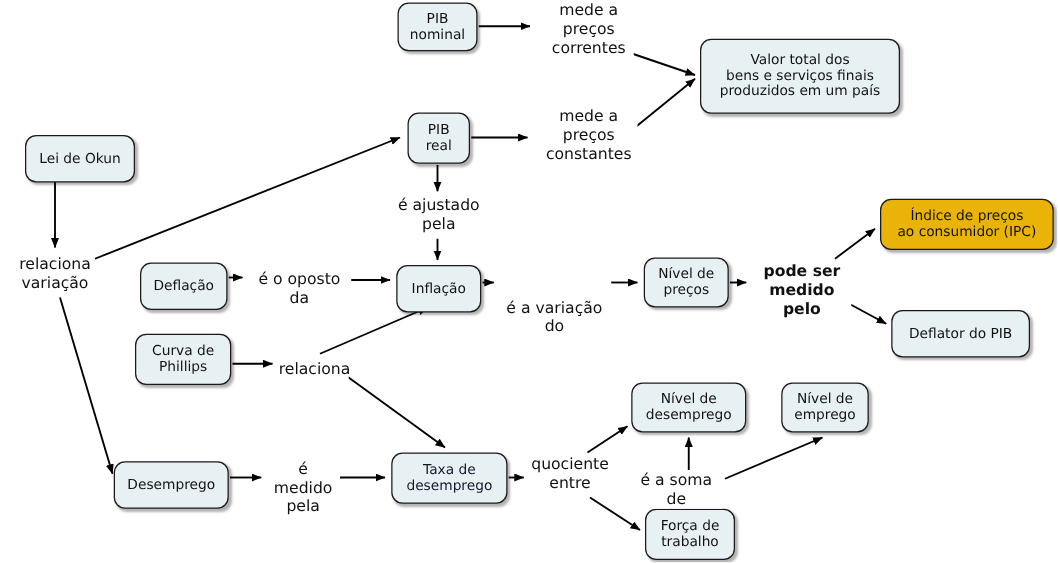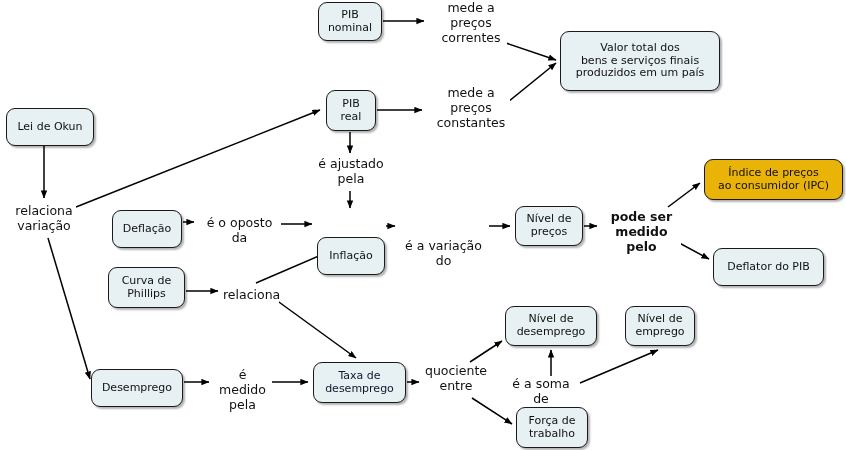--- a/index.html
+++ b/index.html
@@ -95,23 +95,23 @@
   </svg>
 
   <div id="node-layer">
       <div class="node" style="left: 318px; top: 2px; width: 64px; height: 39px; background: rgb(231, 240, 242); border-color: rgb(26, 26, 26); color: rgb(17, 17, 17);">PIB
 nominal</div>
       <div class="node" style="left: 560px; top: 31px; width: 160px; height: 60px; background: rgb(231, 240, 242); border-color: rgb(26, 26, 26); color: rgb(17, 17, 17);">Valor total dos
 bens e serviços finais
 produzidos em um país</div>
       <div class="node" style="left: 326px; top: 90px; width: 50px; height: 41px; background: rgb(231, 240, 242); border-color: rgb(26, 26, 26); color: rgb(17, 17, 17);">PIB
 real</div>
-      <div class="node" style="left: 6px; top: 108px; width: 88px; height: 27px; background: rgb(231, 240, 242); border-color: rgb(26, 26, 26); color: rgb(17, 17, 17);">Lei de Okun</div>
+      <div class="node" style="left: 20px; top: 108px; width: 88px; height: 27px; background: rgb(231, 240, 242); border-color: rgb(26, 26, 26); color: rgb(17, 17, 17);">Lei de Okun</div>
       <div class="node" style="left: 112px; top: 210px; width: 70px; height: 24px; background: rgb(231, 240, 242); border-color: rgb(26, 26, 26); color: rgb(17, 17, 17);">Deflação</div>
-      <div class="node" style="left: 317px; top: 212px; width: 68px; height: 29px; background: rgb(231, 240, 242); border-color: rgb(26, 26, 26); color: rgb(17, 17, 17); margin-top: 25px;">Inflação</div>
+      <div class="node" style="left: 317px; top: 212px; width: 68px; height: 29px; background: rgb(231, 240, 242); border-color: rgb(26, 26, 26); color: rgb(17, 17, 17);">Inflação</div>
       <div class="node" style="left: 515px; top: 206px; width: 68px; height: 40px; background: rgb(231, 240, 242); border-color: rgb(26, 26, 26); color: rgb(17, 17, 17);">Nível de
 preços</div>
       <div class="node" style="left: 704px; top: 159px; width: 139px; height: 41px; background: #eab308; border-color: rgb(26, 26, 26); color: rgb(17, 17, 17);">Índice de preços
 ao consumidor (IPC)</div>
       <div class="node" style="left: 713px; top: 248px; width: 111px; height: 26px; background: rgb(231, 240, 242); border-color: rgb(26, 26, 26); color: rgb(17, 17, 17);">Deflator do PIB</div>
       <div class="node" style="left: 108px; top: 267px; width: 77px; height: 41px; background: rgb(231, 240, 242); border-color: rgb(26, 26, 26); color: rgb(17, 17, 17);">Curva de
 Phillips</div>
       <div class="node" style="left: 505px; top: 306px; width: 92px; height: 40px; background: rgb(231, 240, 242); border-color: rgb(26, 26, 26); color: rgb(17, 17, 17);">Nível de
 desemprego</div>
       <div class="node" style="left: 625px; top: 306px; width: 70px; height: 40px; background: rgb(231, 240, 242); border-color: rgb(26, 26, 26); color: rgb(17, 17, 17);">Nível de

